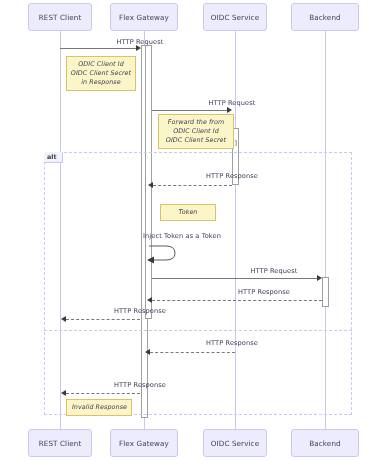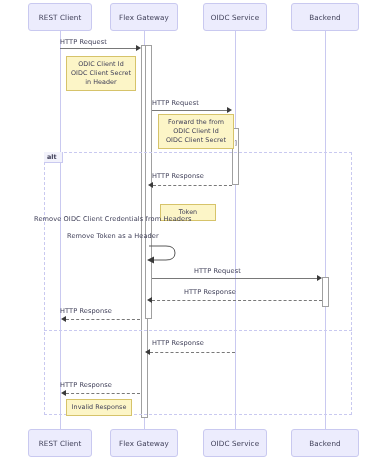--- a/index.html
+++ b/index.html
@@ -59,40 +59,41 @@
     position:absolute;
     width:0;height:0;
     border-top:3px solid transparent;
     border-bottom:3px solid transparent;
     border-right:5px solid #3a3a3a;
   }
   .msg-label{
     position:absolute;
     font-size:6.6px;
     color:#3d3d56;
-    text-align:left;
+    text-align:center;
     white-space:nowrap;
     letter-spacing:.1px;
+    padding-left:38px;
   }
   
   .note{
     position:absolute;
     box-sizing:border-box;
     background:#fcf5c7;
     border:1px solid #d6c36a;
     font-size:6.4px;
     color:#3d3d56;
     text-align:center;
     display:flex;flex-direction:column;
     align-items:center;justify-content:center;
     line-height:1.45;
     padding:2px 4px;
     letter-spacing:.05px;
   }
-  .note span{display:block;white-space:nowrap;}
+  .note span{display:block;white-space:nowrap;font-style:italic;}
   
   .fragment{
     position:absolute;
     box-sizing:border-box;
     border:1px dashed #c9c9f0;
     background:transparent;
   }
   .fragment-label{
     position:absolute;
     background:#f2f2fb;
@@ -142,43 +143,42 @@
   <div class="fragment-sep" style="left:44px;top:330px;width:308px;"></div>
   <div class="guard" style="left:165px;top:139px;">[are Valid Credentials?]</div>
 
   <div class="msg-label" style="left:60px;top:38px;width:84px;">HTTP Request</div>
   <div class="msg-line" style="left:60px;top:48px;width:76px;"></div>
   <div class="arrow-r" style="left:136px;top:45px;"></div>
 
   <div class="note" style="left:66px;top:56px;width:70px;height:35px;">
     <span>ODIC Client Id</span>
     <span>OIDC Client Secret</span>
-    <span>in Header</span>
+    <span>in Response</span>
   </div>
 
   <div class="msg-label" style="left:152px;top:99px;width:84px;">HTTP Request</div>
   <div class="msg-line" style="left:152px;top:110px;width:75px;"></div>
   <div class="arrow-r" style="left:227px;top:107px;"></div>
 
   <div class="note" style="left:158px;top:114px;width:76px;height:35px;">
     <span>Forward the from</span>
     <span>ODIC Client Id</span>
     <span>OIDC Client Secret</span>
   </div>
 
   <div class="msg-label" style="left:152px;top:172px;width:84px;">HTTP Response</div>
   <div class="msg-line dashed" style="left:153px;top:185px;width:79px;"></div>
   <div class="arrow-l" style="left:148px;top:182px;"></div>
 
   <div class="note" style="left:160px;top:204px;width:56px;height:17px;">
     <span>Token</span>
   </div>
 
-  <div class="msg-label" style="left:34px;top:215px;width:220px;">Remove OIDC Client Credentials from Headers</div>
-  <div class="msg-label" style="left:67px;top:232px;width:154px;">Remove Token as a Header</div>
+  <div class="msg-label" style="left:67px;top:232px;width:154px;">Inject Token as a Token</div>
   <svg class="self-loop" style="left:144px;top:243px;" width="34" height="24" viewBox="0 0 34 24">
     <path d="M5 3 L22 3 Q31 3 31 10 Q31 17 22 17 L9 17" fill="none" stroke="#5a5a5a" stroke-width="1"></path>
     <polygon points="10,13.5 3,17 10,20.5" fill="#3a3a3a"></polygon>
   </svg>
 
   <div class="msg-label" style="left:194px;top:267px;width:84px;">HTTP Request</div>
   <div class="msg-line" style="left:152px;top:278px;width:165px;"></div>
   <div class="arrow-r" style="left:317px;top:275px;"></div>
 
   <div class="msg-label" style="left:184px;top:288px;width:84px;">HTTP Response</div>
@@ -191,21 +191,21 @@
 
   <div class="msg-label" style="left:152px;top:339px;width:84px;">HTTP Response</div>
   <div class="msg-line dashed" style="left:150px;top:352px;width:85px;"></div>
   <div class="arrow-l" style="left:145px;top:349px;"></div>
 
 
   <div class="msg-label" style="left:60px;top:381px;width:84px;">HTTP Response</div>
   <div class="msg-line dashed" style="left:66px;top:393px;width:74px;"></div>
   <div class="arrow-l" style="left:61px;top:390px;"></div>
 
-  <div class="note" style="left:66px;top:399px;width:66px;height:17px;">
+  <div class="note" style="left:66px;top:399px;width:66px;height:17px;align-items:flex-end;">
     <span>Invalid Response</span>
   </div>
 
   <div class="participant" style="left:28px;top:429px;width:64px;">REST Client</div>
   <div class="participant" style="left:110px;top:429px;width:68px;">Flex Gateway</div>
   <div class="participant" style="left:203px;top:429px;width:64px;">OIDC Service</div>
   <div class="participant" style="left:291px;top:429px;width:68px;">Backend</div>
 
 </div>
 

